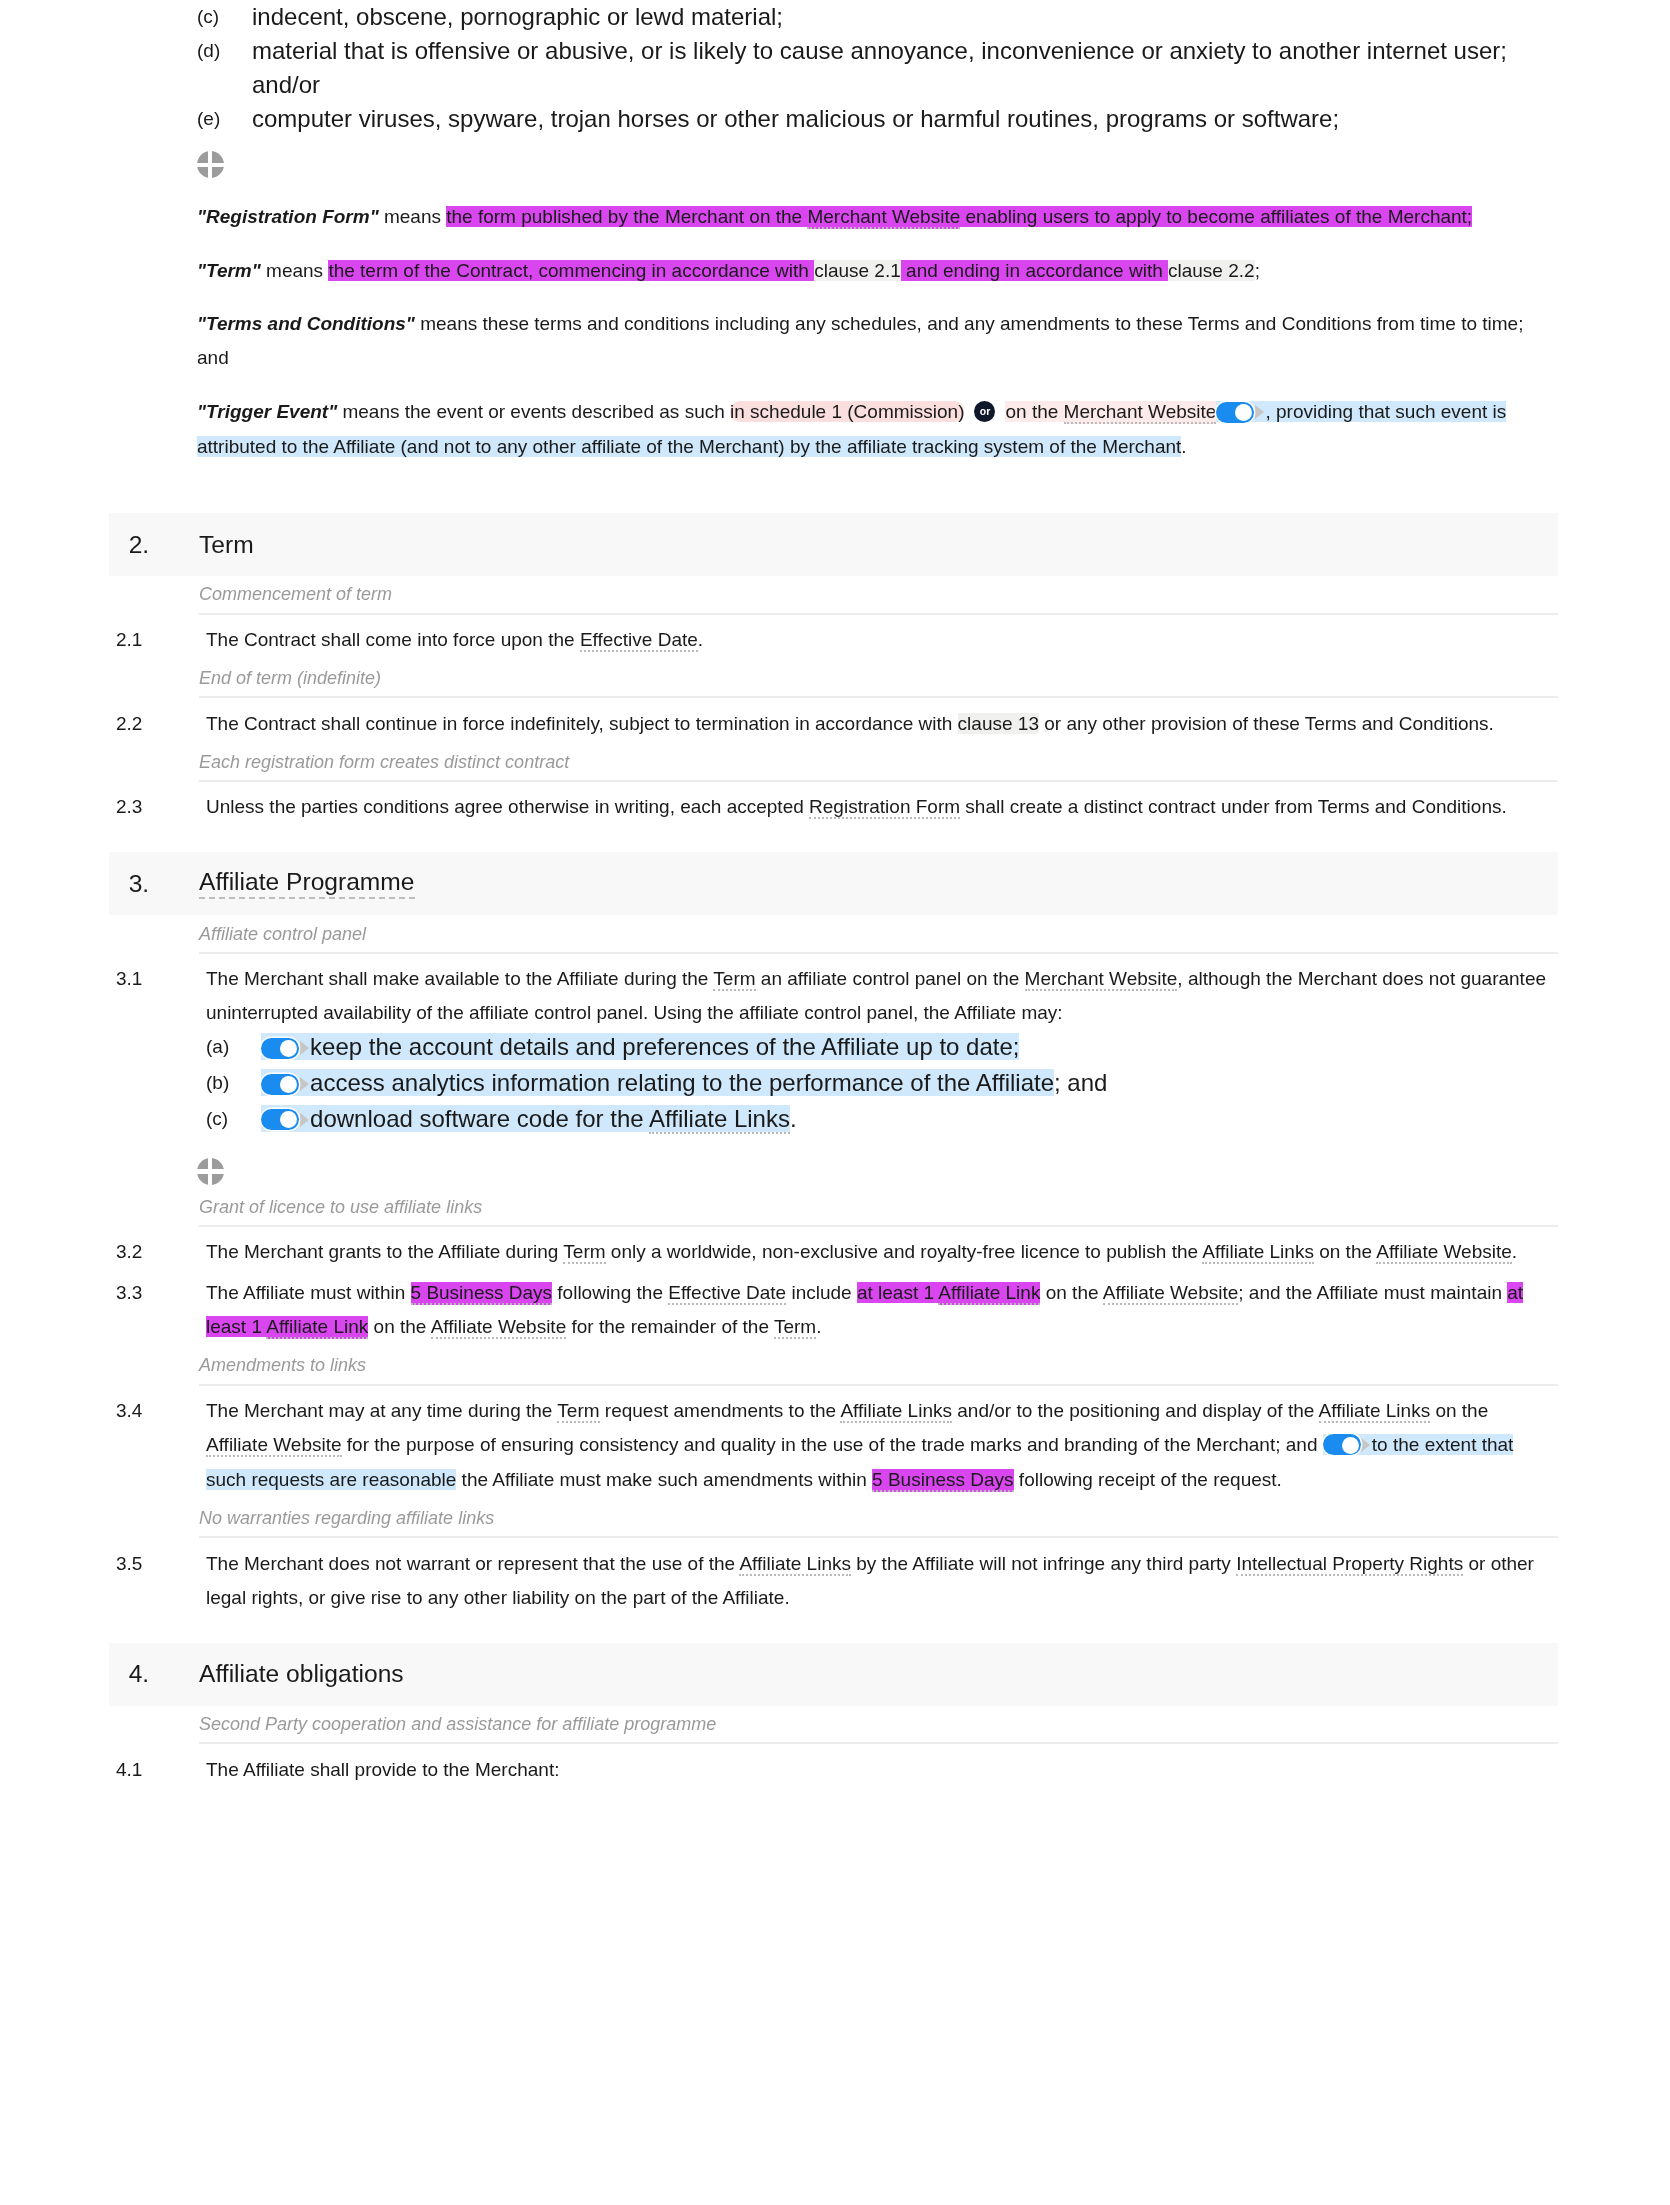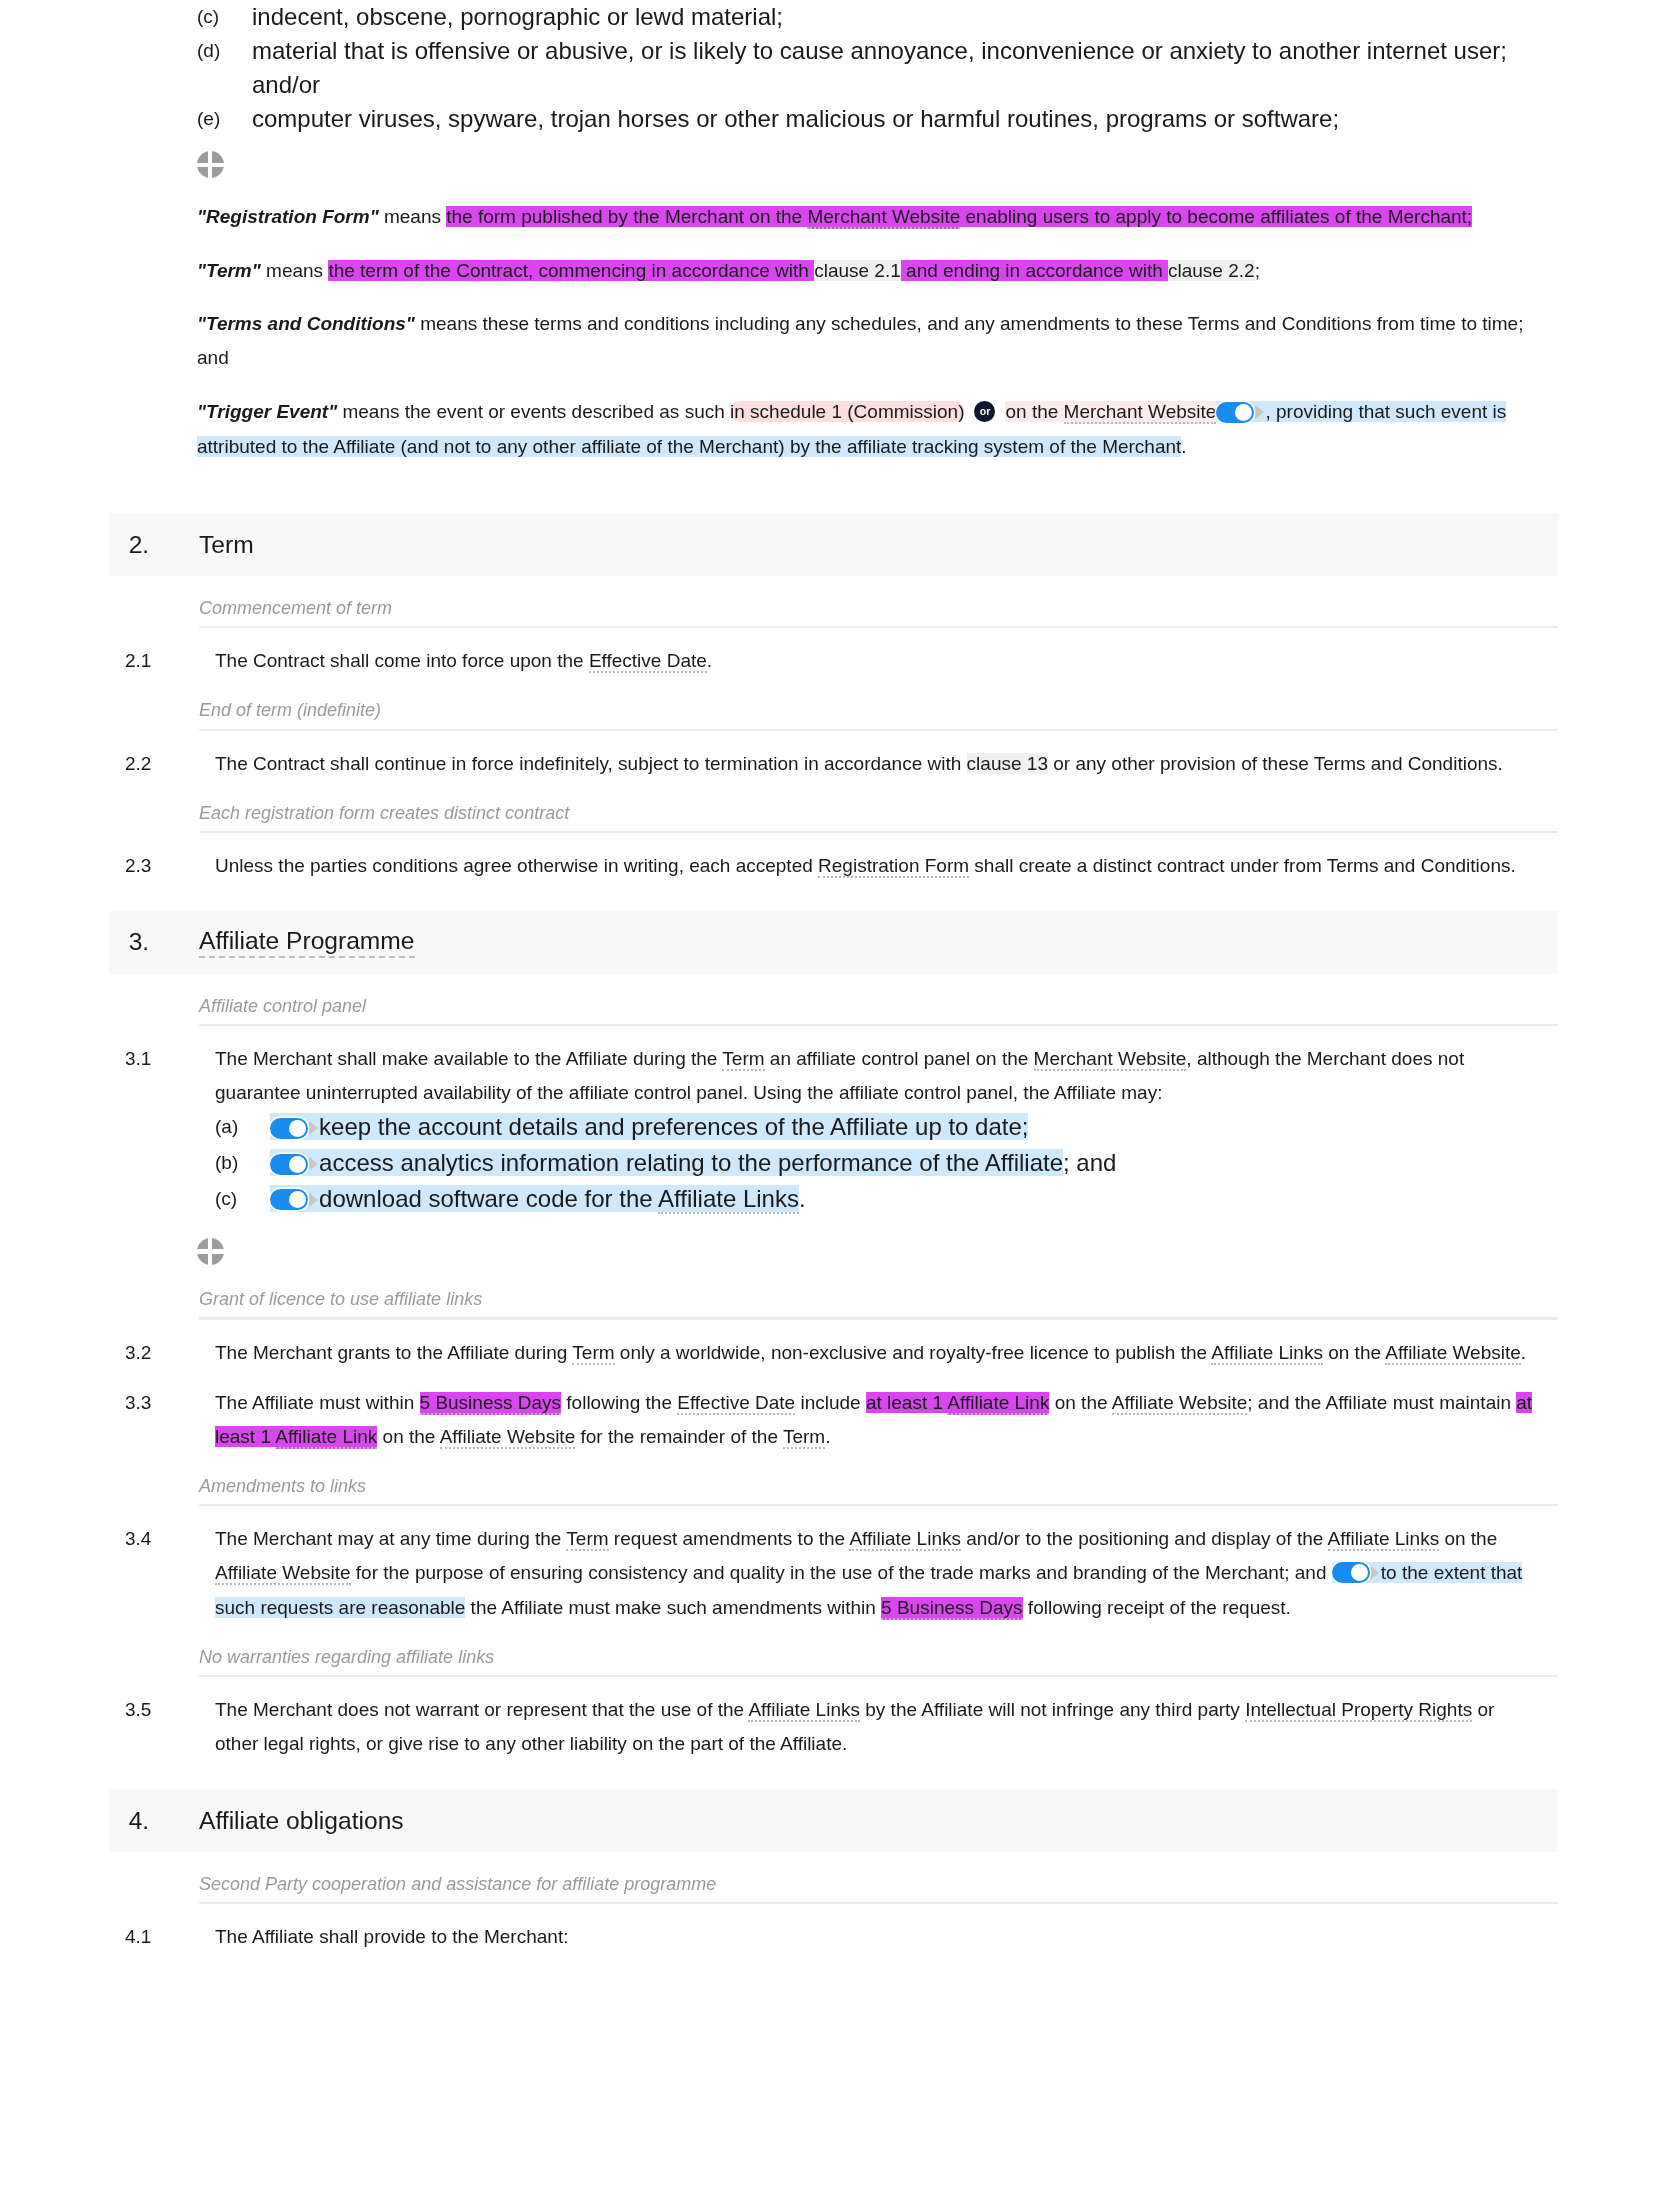--- a/index.html
+++ b/index.html
@@ -22,21 +22,21 @@
   .content {
     padding-left: 109px;
     padding-right: 112px;
     padding-top: 0;
   }
 
   
   .clause {
     display: flex;
     align-items: flex-start;
-    margin: 16px;
+    margin: 7px;
   }
   .clause-num {
     width: 90px;
     flex: 0 0 90px;
     font-size: 19px;
     line-height: 34px;
     color: #1a1a1a;
   }
   .clause-body {
     flex: 1 1 auto;
@@ -101,21 +101,21 @@
     padding-left: 19.7px;
     box-sizing: border-box;
   }
   .section-title {
     font-size: 24.6px;
     color: #1a1a1a;
   }
 
   
   .subhead-wrap {
-    margin-top: 18px;
+    margin-top: 0;
   }
   .subhead {
     display: flex;
     align-items: flex-start;
   }
   .subhead-spacer {
     width: 90px;
     flex: 0 0 90px;
   }
   .subhead-text {

